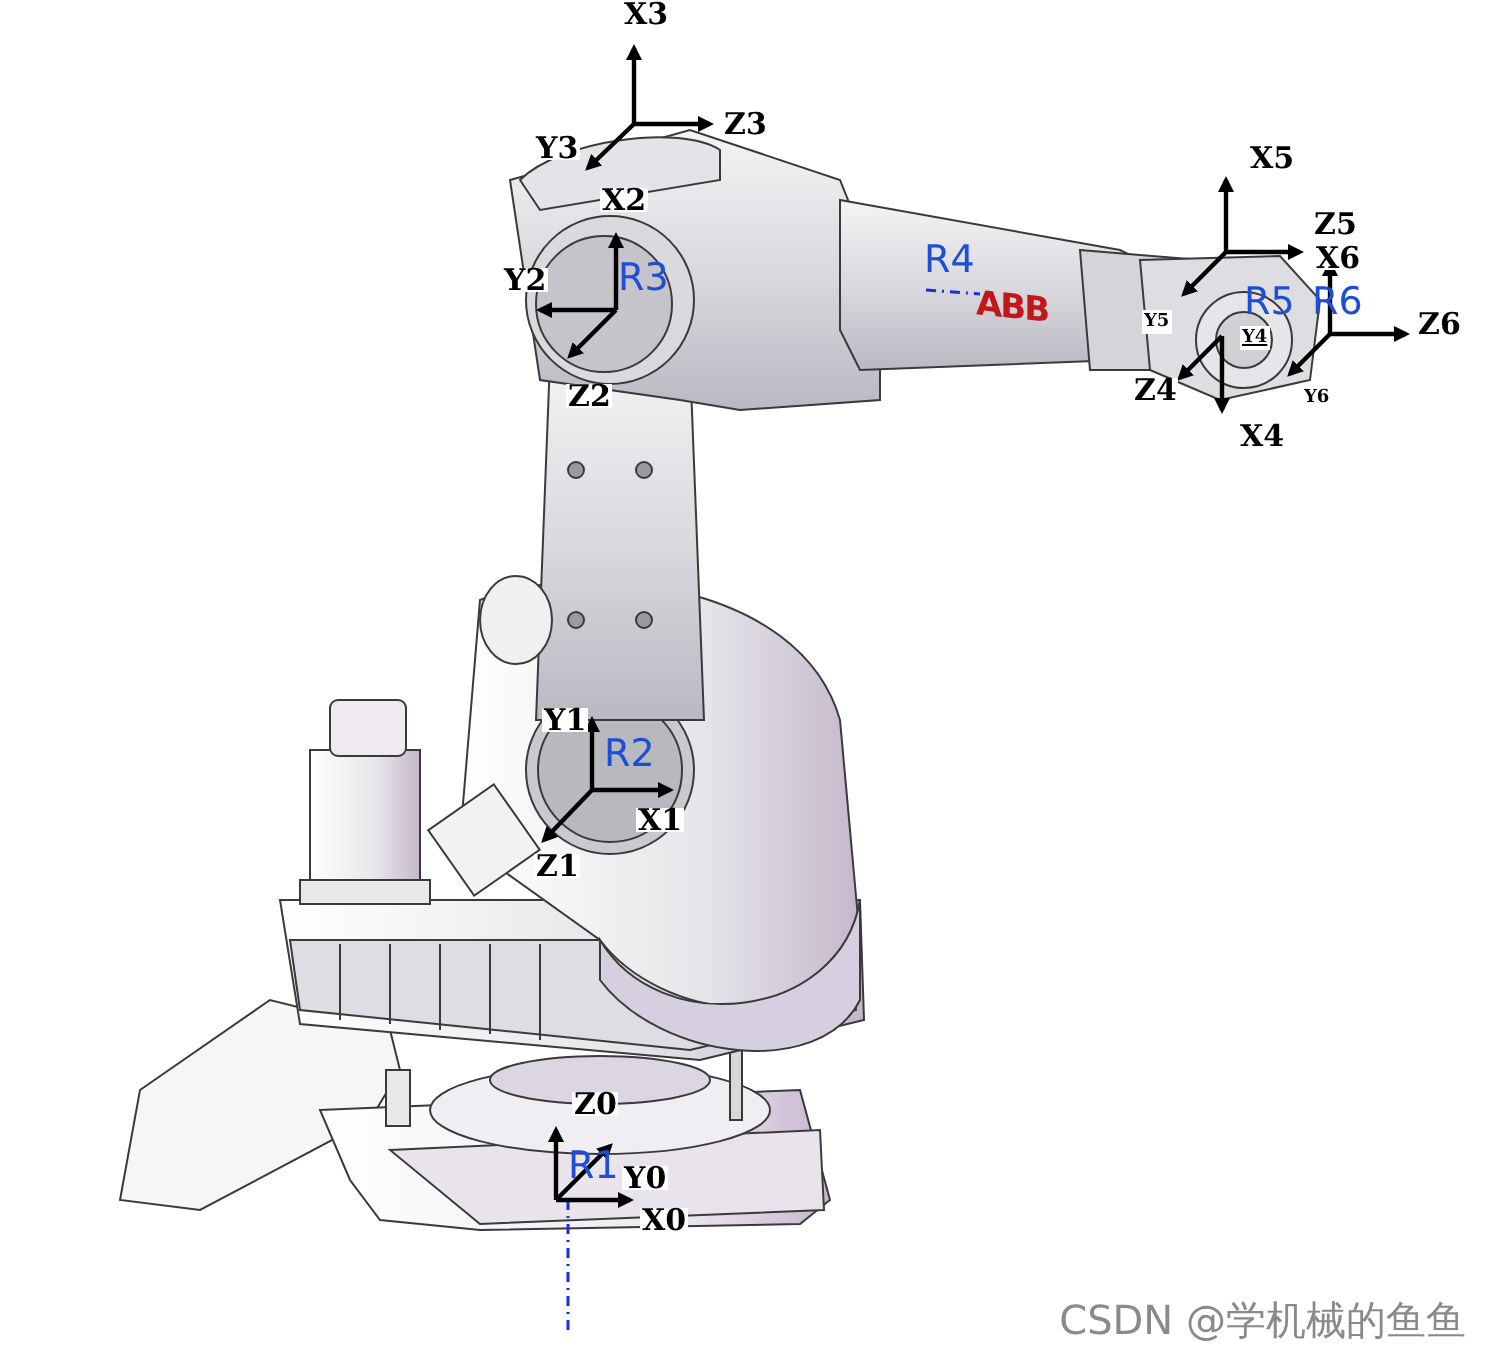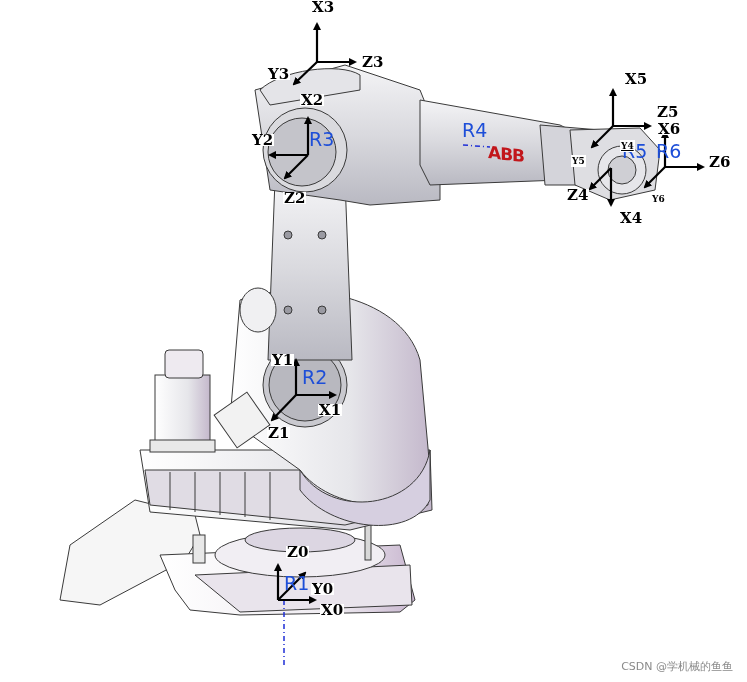--- a/index.html
+++ b/index.html
@@ -2,21 +2,21 @@
 <html><head>
 <meta charset="utf-8">
 <style>
   html, body { margin:0; padding:0; background:#ffffff; }
   body { width:747px; height:682px; position:relative; overflow:hidden; font-family:"Liberation Serif", serif; }
   #stage { position:absolute; left:0; top:0; width:747px; height:682px; }
   .axis-label { position:absolute; font-family:"DejaVu Serif", serif; font-weight:bold; font-size:15px; color:#000; background:#fff; padding:0 1px; line-height:12px; }
   .axis-label.small { font-size:9px; }
   .joint-label { position:absolute; font-family:"DejaVu Sans", sans-serif; font-size:19px; color:#1d4ed8; line-height:22px; }
   .logo { position:absolute; font-family:"DejaVu Sans", sans-serif; font-weight:bold; font-size:17px; color:#c2161b; letter-spacing:-1px; transform:skewY(6deg); }
-  .watermark { position:absolute; right:14px; bottom:8px; font-family:"DejaVu Sans", sans-serif; font-size:11px; color:#8a8a8a; }
+  .watermark { position:absolute; right:14px; bottom:8px; font-family:"DejaVu Sans", sans-serif; font-size:20px; color:#8a8a8a; }
 </style>
 </head>
 <body>
 
 <div id="stage">
 <svg width="747" height="682" viewBox="0 0 747 682">
   <defs>
     <marker id="ah" markerWidth="8" markerHeight="8" refX="6" refY="4" orient="auto" markerUnits="userSpaceOnUse">
       <path d="M0,0 L8,4 L0,8 z" fill="#000"></path>
     </marker>
@@ -160,21 +160,21 @@
 <span class="axis-label" style="left:267px;top:427px;">Z1</span>
 
 <span class="axis-label" style="left:300px;top:94px;text-align:right;">X2</span>
 <span class="axis-label" style="left:251px;top:134px;">Y2</span>
 <span class="axis-label" style="left:283px;top:192px;">Z2</span>
 
 <span class="axis-label" style="left:311px;top:1px;">X3</span>
 <span class="axis-label" style="left:361px;top:56px;text-align:right;">Z3</span>
 <span class="axis-label" style="left:267px;top:68px;">Y3</span>
 
-<span class="axis-label small" style="left:620px;top:140px;text-decoration:underline;">Y4</span>
+<span class="axis-label small" style="left:620px;top:163px;text-decoration:underline;">Y4</span>
 <span class="axis-label" style="left:566px;top:189px;">Z4</span>
 <span class="axis-label" style="left:619px;top:212px;">X4</span>
 
 <span class="axis-label" style="left:624px;top:73px;text-align:right;">X5</span>
 <span class="axis-label" style="left:656px;top:106px;">Z5</span>
 <span class="axis-label small" style="left:571px;top:155px;">Y5</span>
 
 <span class="axis-label" style="left:657px;top:123px;">X6</span>
 <span class="axis-label" style="left:708px;top:156px;">Z6</span>
 <span class="axis-label small" style="left:651px;top:193px;">Y6</span>

